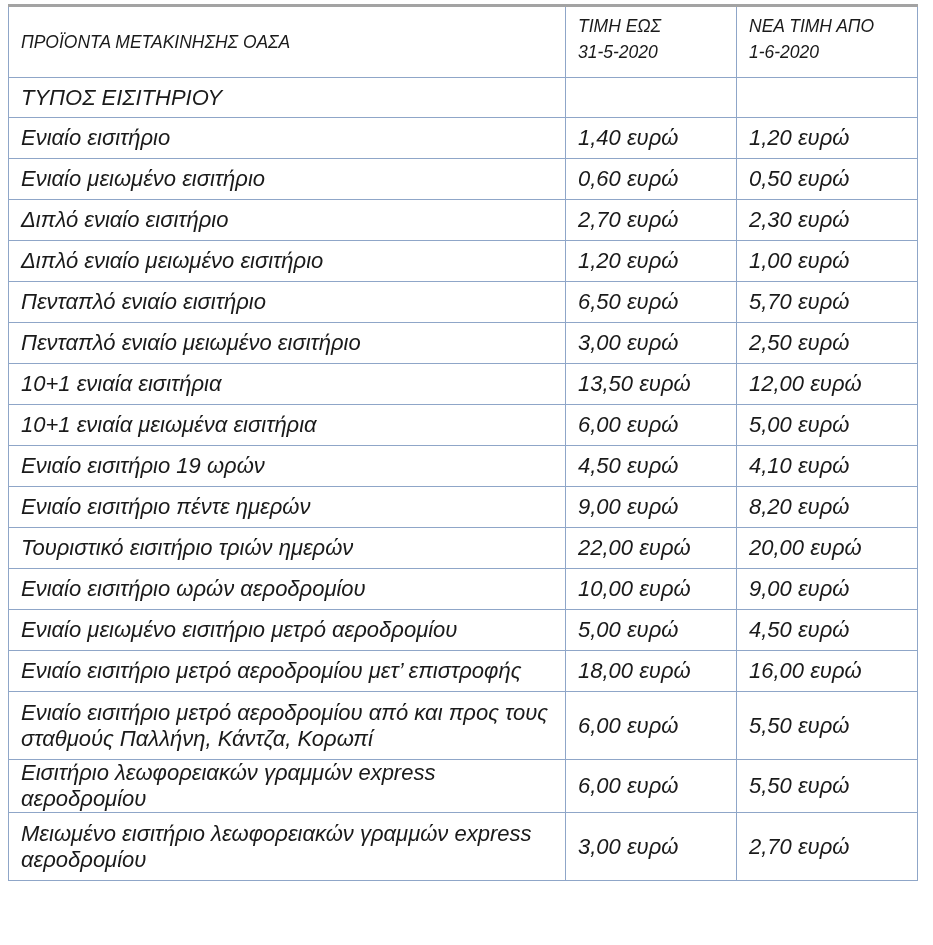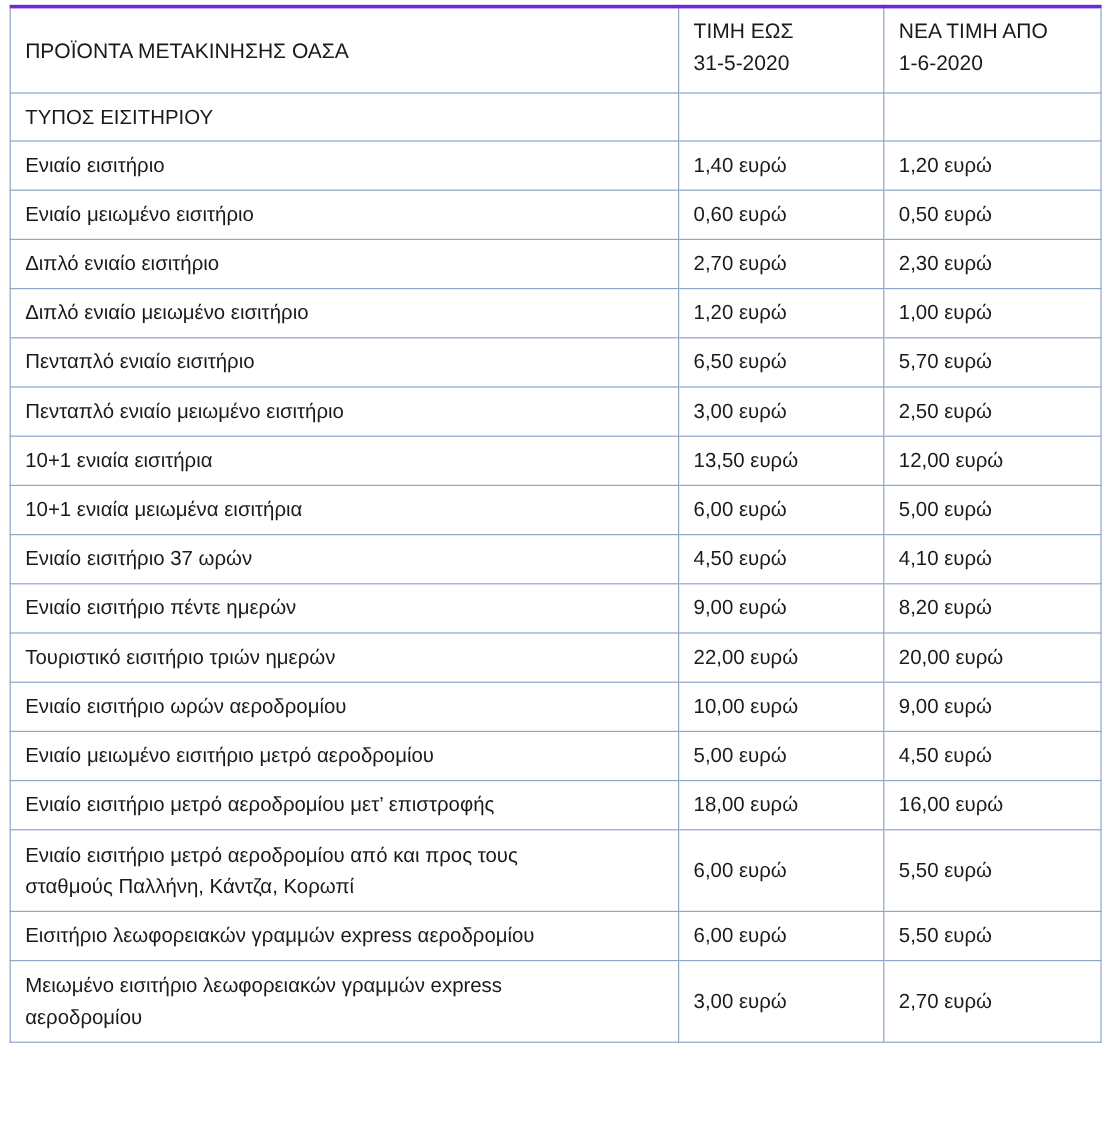--- a/index.html
+++ b/index.html
@@ -1,25 +1,25 @@
 <!DOCTYPE html>
 <html><head>
 <meta charset="utf-8">
 <style>
   html, body { margin: 0; padding: 0; background: #ffffff; }
   body { width: 933px; height: 945px; position: relative; overflow: hidden;
          font-family: "Liberation Sans", "DejaVu Sans", sans-serif; color: #1a1a1a; }
   .wrap { position: absolute; left: 8px; top: 4px; width: 909px; }
   table { border-collapse: collapse; width: 909px; table-layout: fixed;
-          border-top: 3px solid #6d28d9; }
+          border-top: 3px solid #a3a3a3; font-style: italic; }
   col.c1 { width: 557px; }
   col.c2 { width: 171px; }
   col.c3 { width: 181px; }
   td { border: 1px solid #8fa6c8; padding: 0 12px; vertical-align: middle;
-       font-size: 17px; line-height: 26px; }
+       font-size: 22px; line-height: 26px; }
   tr.head td { height: 64px; font-size: 17.5px; }
   tr.head td.title { vertical-align: middle; }
   tr.head td.colhead { vertical-align: top; padding-top: 6px; line-height: 26px; }
   tr.sec td { height: 39px; }
   tr.row td { height: 40px; }
   tr.row.tall td { height: 67px; }
   td.price { white-space: nowrap; }
   .line { display: block; }
 </style>
 </head>
@@ -83,21 +83,21 @@
           <td>10+1 ενιαία εισιτήρια</td>
           <td class="price">13,50 ευρώ</td>
           <td class="price">12,00 ευρώ</td>
         </tr>
         <tr class="row">
           <td>10+1 ενιαία μειωμένα εισιτήρια</td>
           <td class="price">6,00 ευρώ</td>
           <td class="price">5,00 ευρώ</td>
         </tr>
         <tr class="row">
-          <td>Ενιαίο εισιτήριο 37 ωρών</td>
+          <td>Ενιαίο εισιτήριο 19 ωρών</td>
           <td class="price">4,50 ευρώ</td>
           <td class="price">4,10 ευρώ</td>
         </tr>
         <tr class="row">
           <td>Ενιαίο εισιτήριο πέντε ημερών</td>
           <td class="price">9,00 ευρώ</td>
           <td class="price">8,20 ευρώ</td>
         </tr>
         <tr class="row">
           <td>Τουριστικό εισιτήριο τριών ημερών</td>

